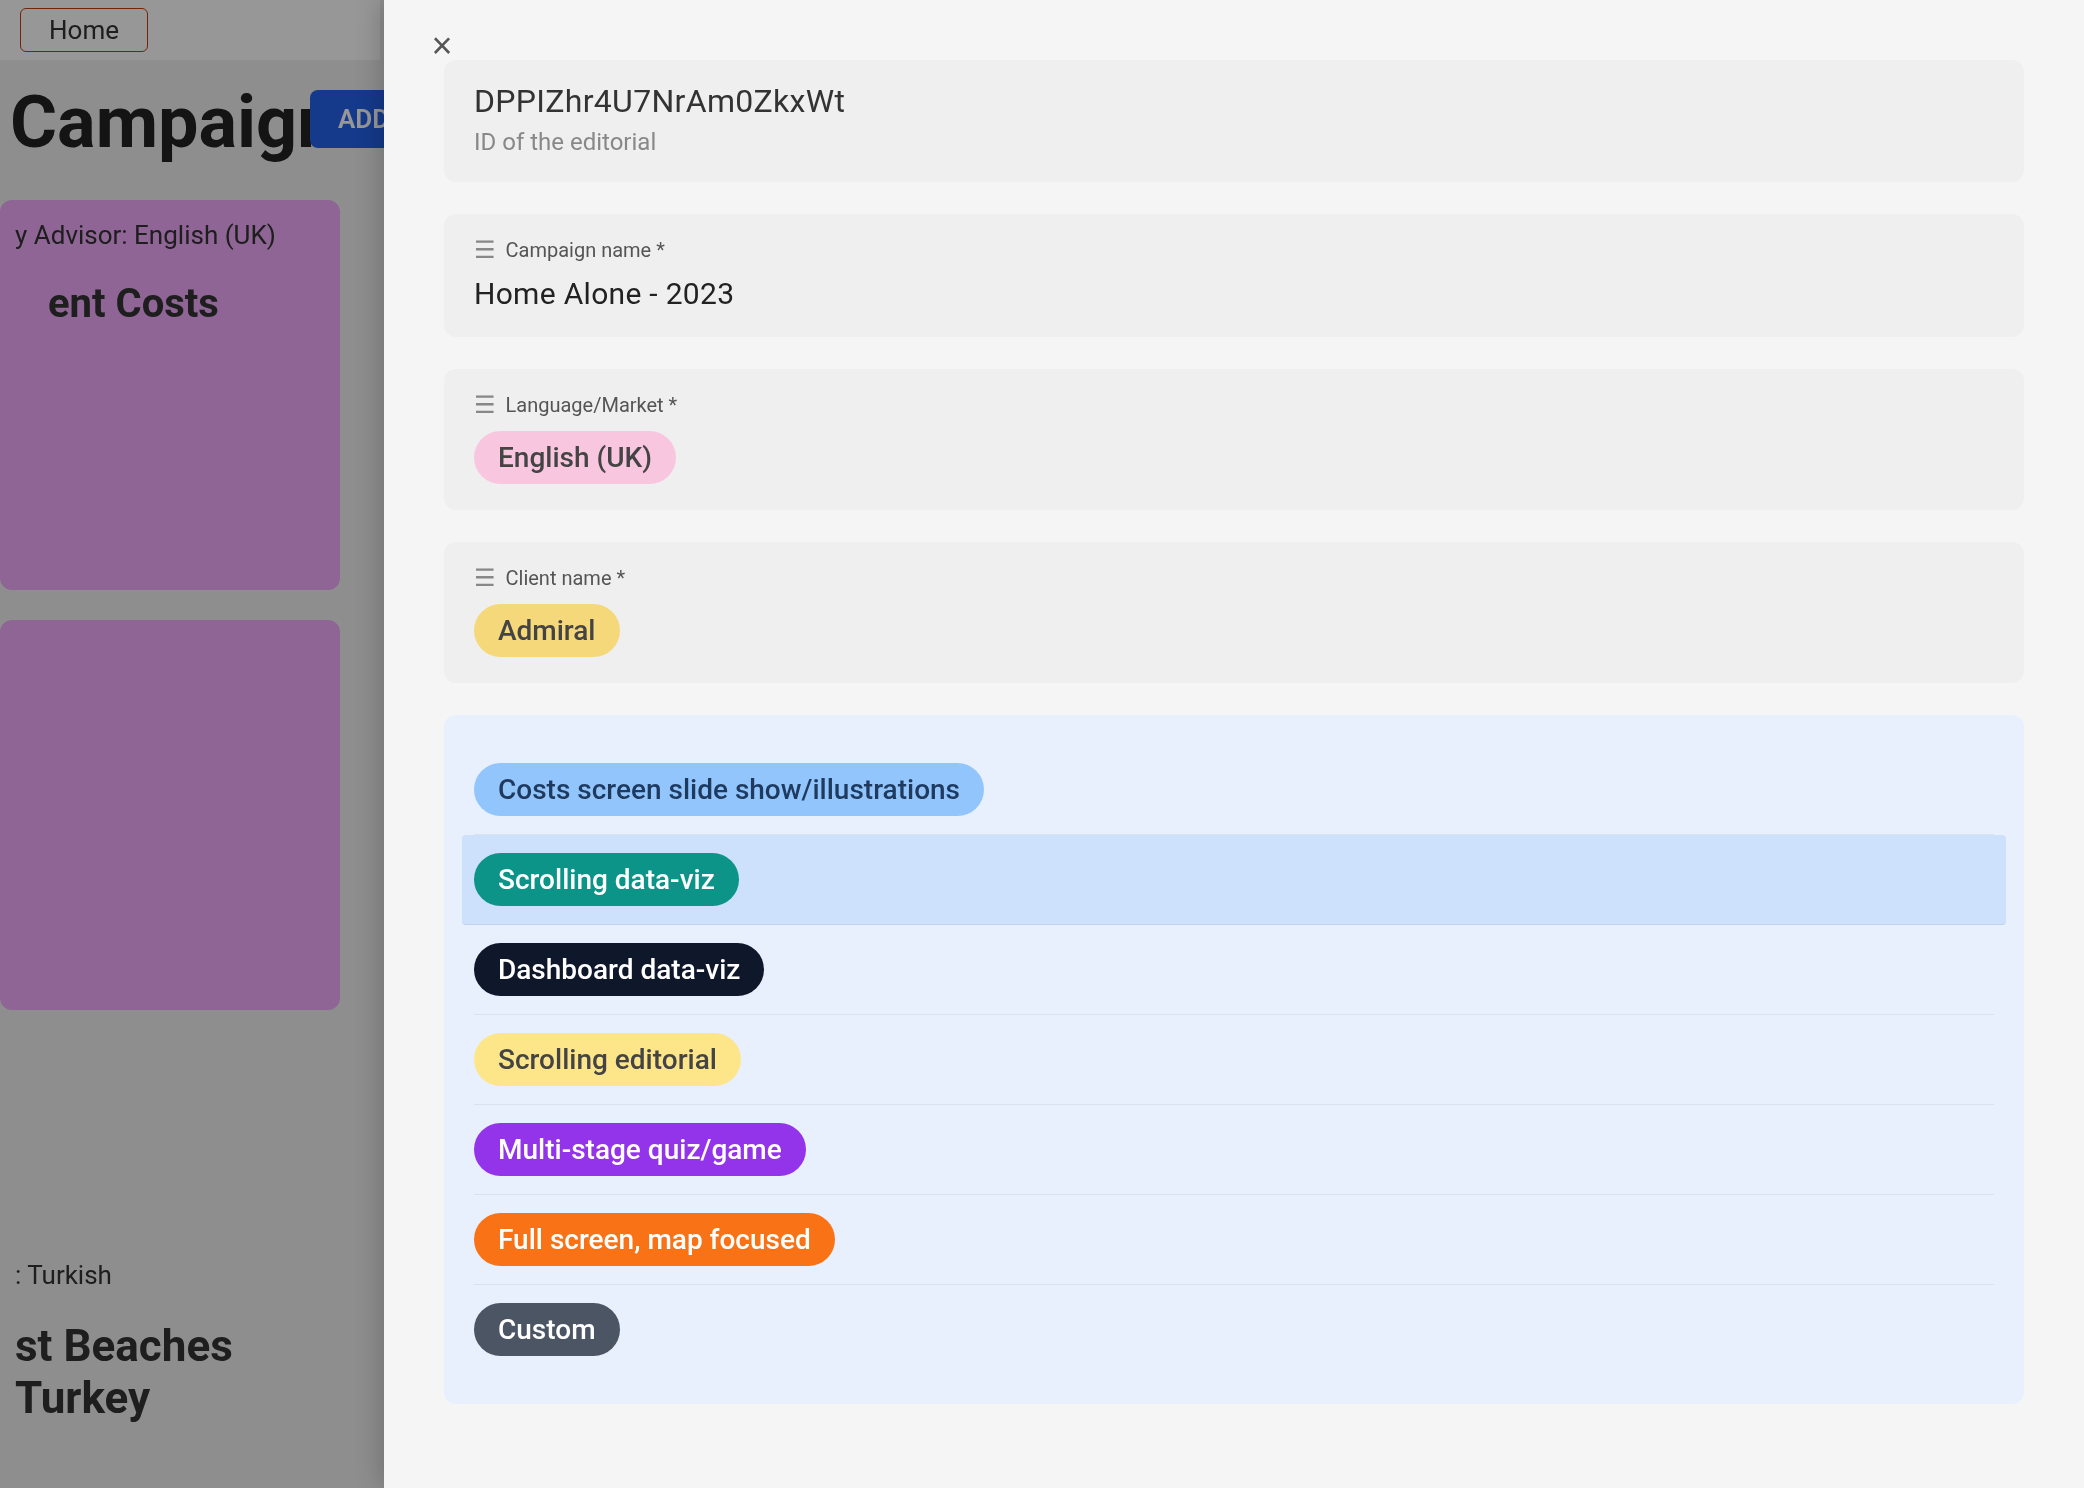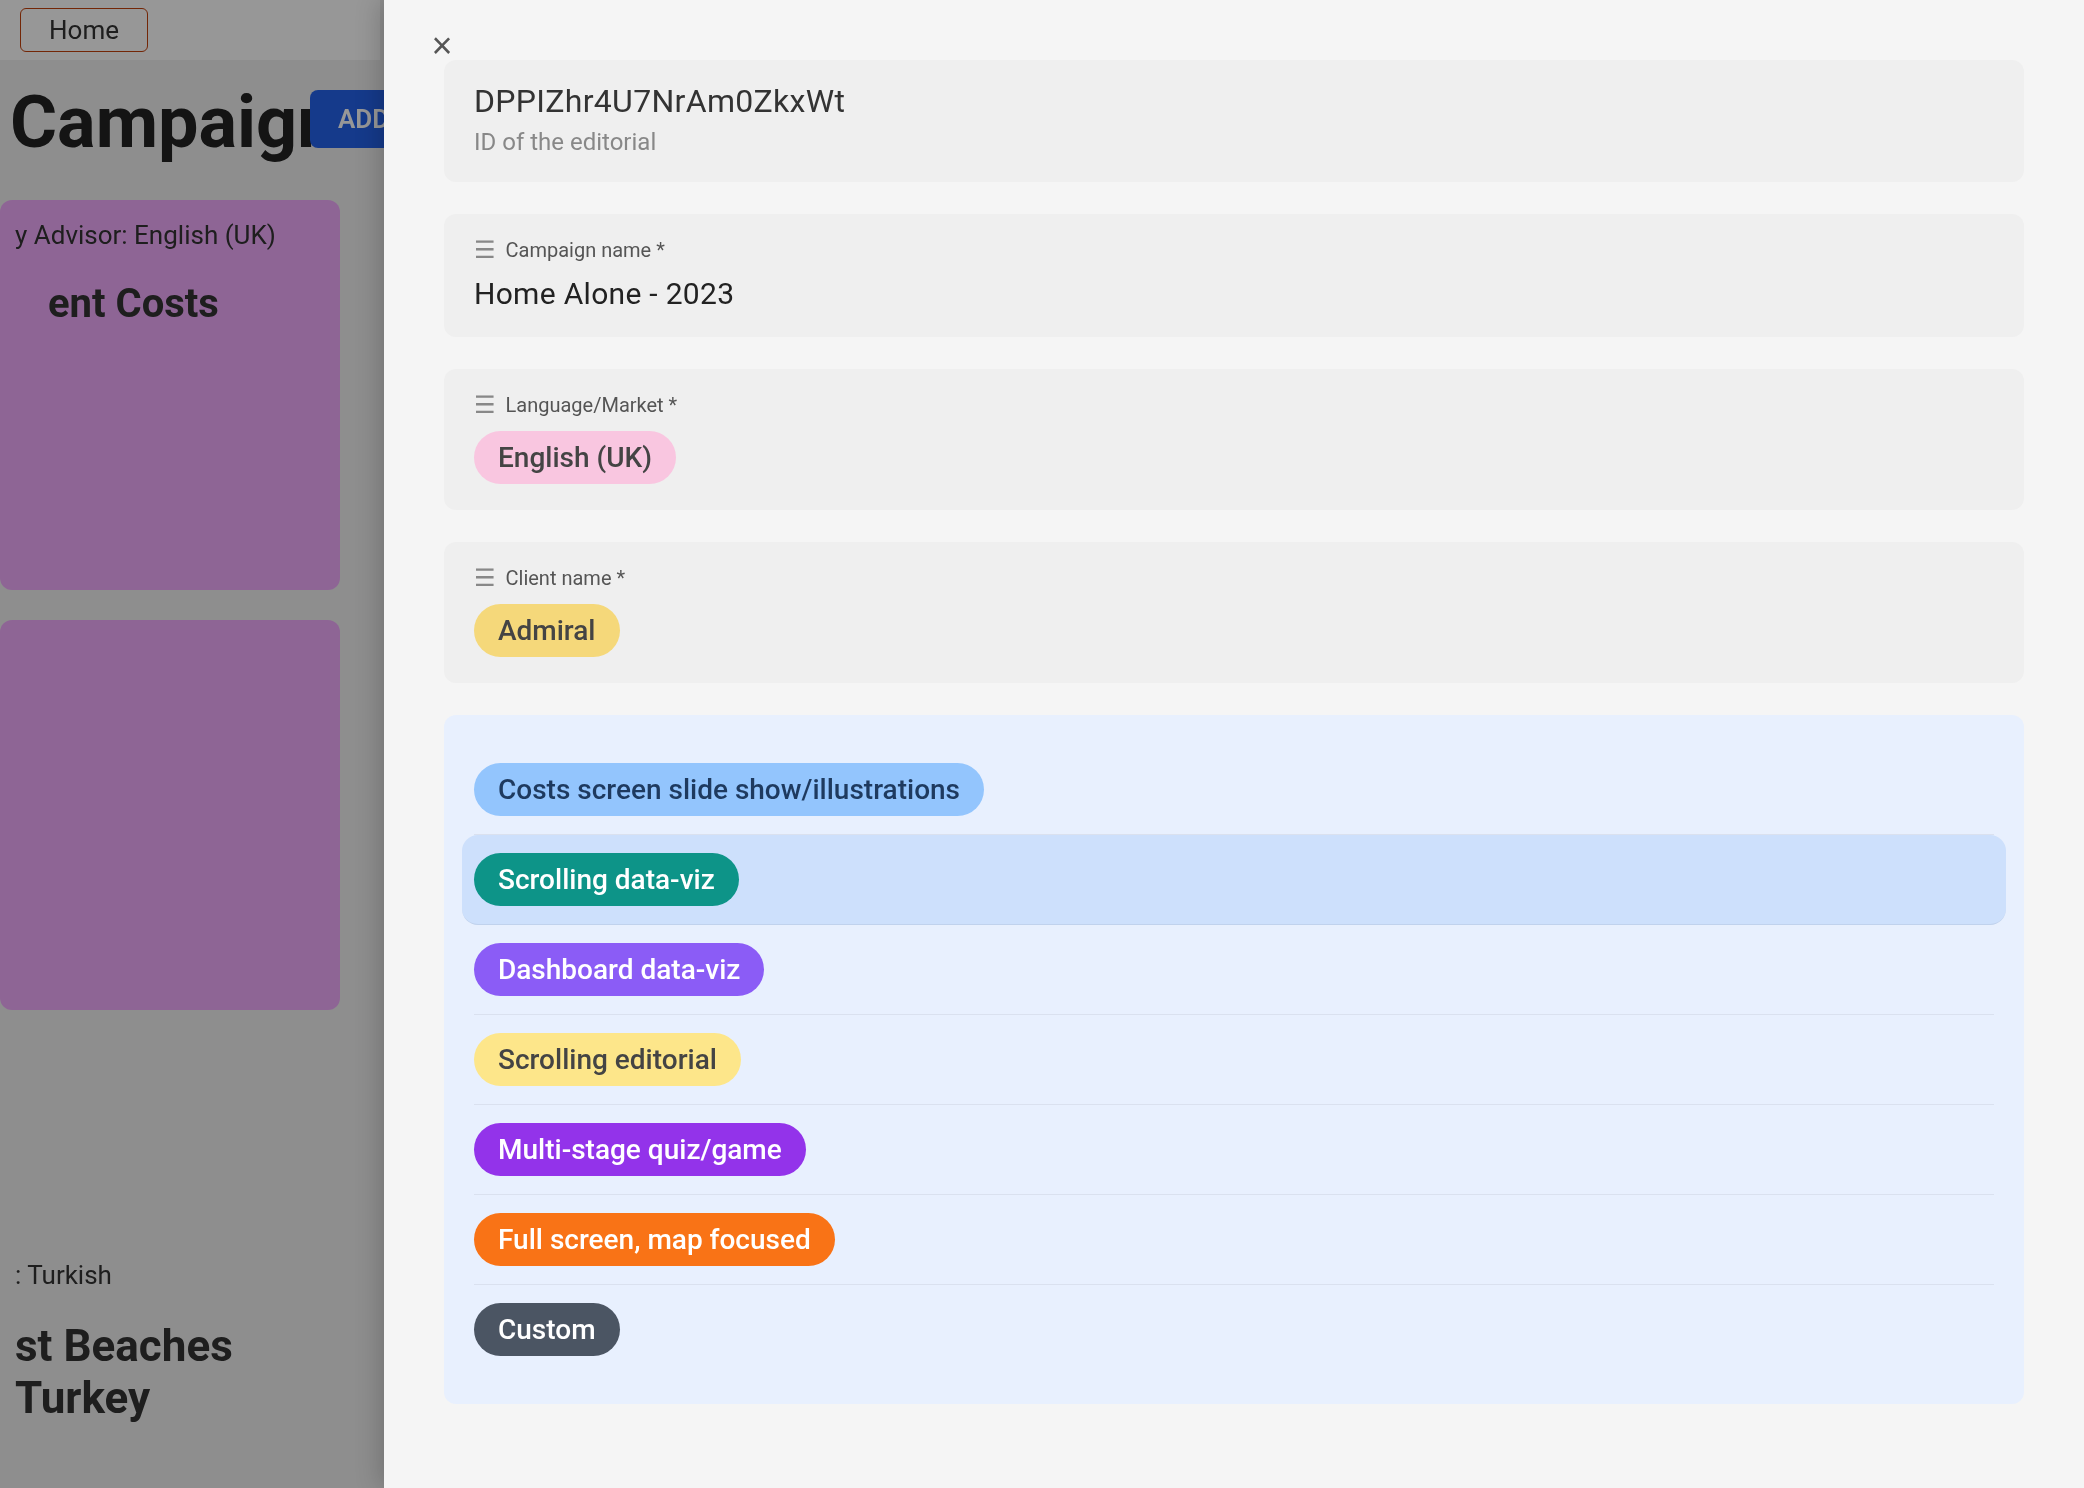--- a/index.html
+++ b/index.html
@@ -224,37 +224,37 @@
       align-items: center;
       border-bottom: 1px solid rgba(0,0,0,0.06);
     }
 
     .template-item:last-child {
       border-bottom: none;
     }
 
     .template-item.active-item {
       background: #d0e4ff;
-      border-radius: 16px;
+      border-radius: 4px;
       padding: 18px 12px;
       margin: 0 -12px;
     }
 
     .chip-blue {
       background: #93c5fd;
       color: #1e3a5f;
     }
 
     .chip-teal {
       background: #0d9488;
       color: #fff;
     }
 
     .chip-dark {
-      background: #8b5cf6;
+      background: #0f172a;
       color: #fff;
     }
 
     .chip-amber {
       background: #fde68a;
       color: #444;
     }
 
     .chip-purple {
       background: #9333ea;

